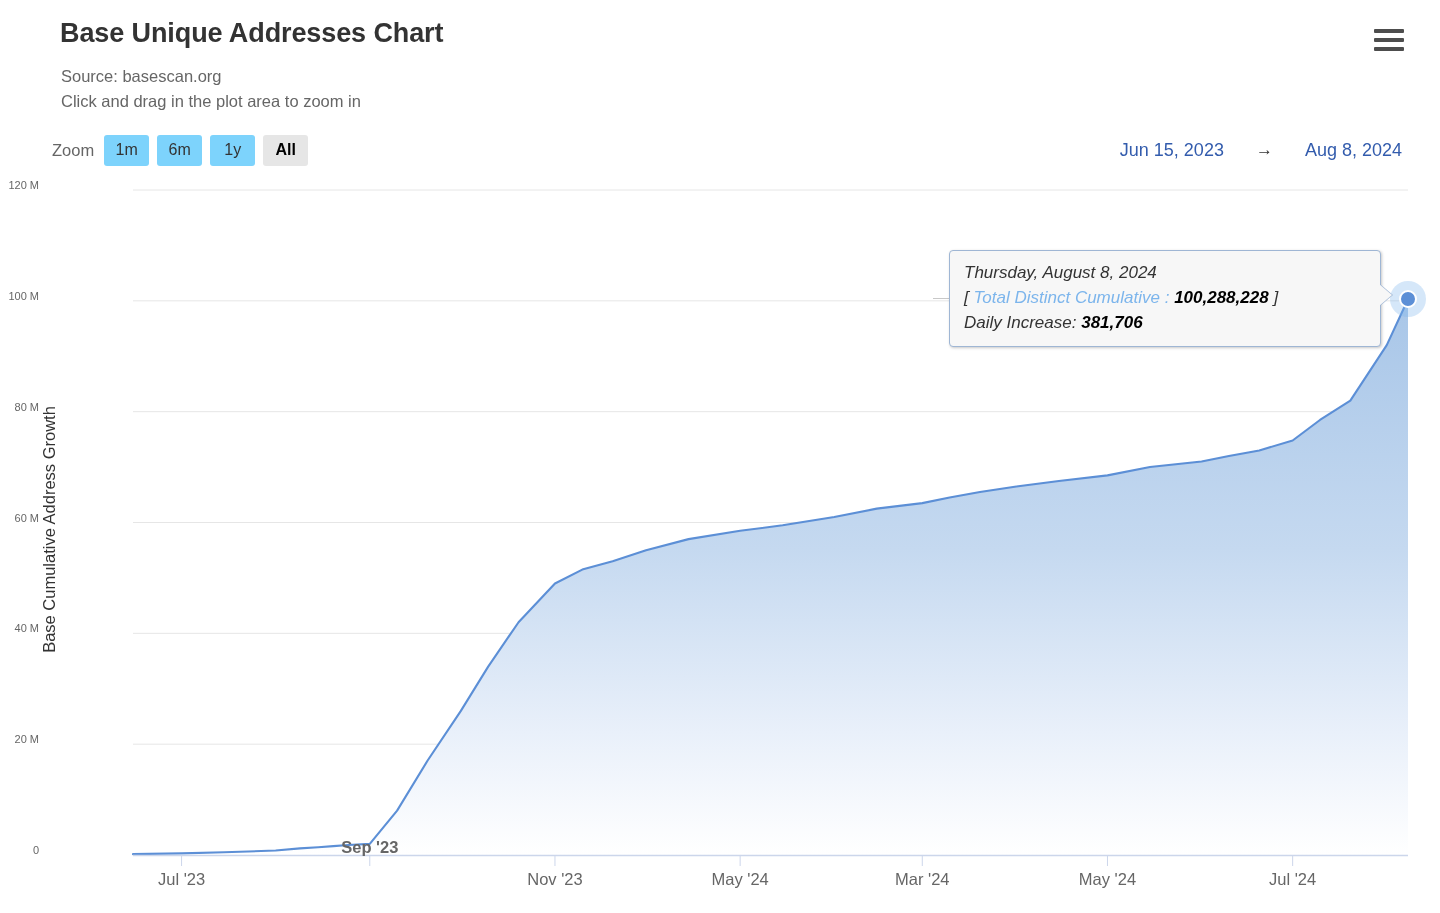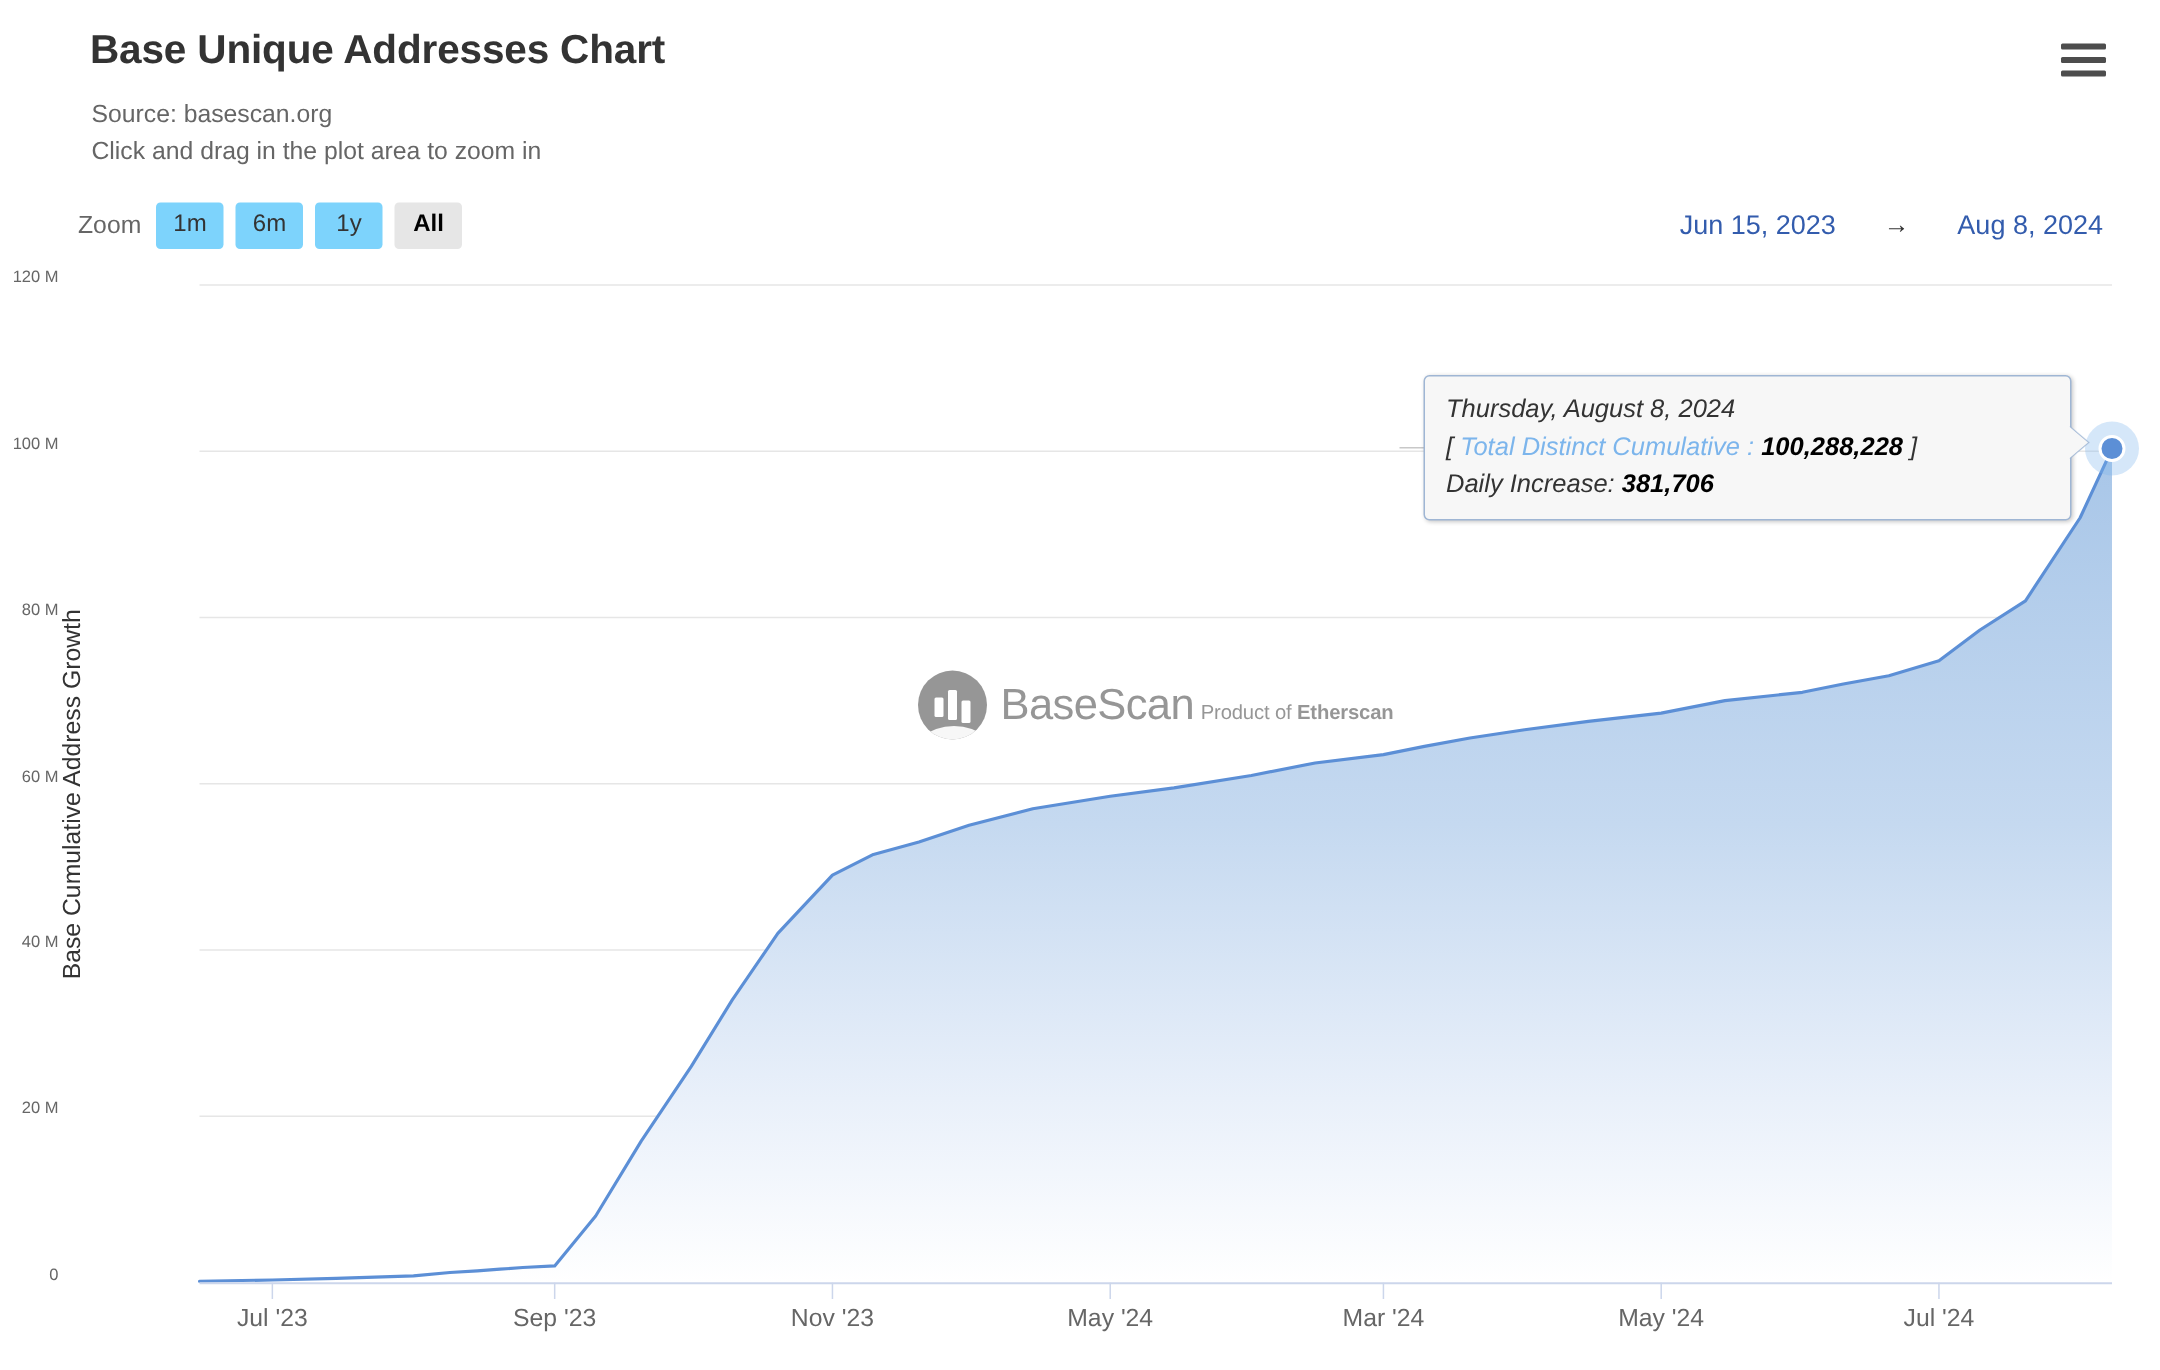--- a/index.html
+++ b/index.html
@@ -319,40 +319,28 @@
         <div class="y-tick-label" style="top: 844px;">0</div>
         <div class="y-tick-label" style="top: 733.167px;">20 M</div>
         <div class="y-tick-label" style="top: 622.333px;">40 M</div>
         <div class="y-tick-label" style="top: 511.5px;">60 M</div>
         <div class="y-tick-label" style="top: 400.667px;">80 M</div>
         <div class="y-tick-label" style="top: 289.833px;">100 M</div>
         <div class="y-tick-label" style="top: 179px;">120 M</div>
       </div>
     <div id="x-tick-labels">
         <div class="x-tick-label" style="left: 181.571px; top: 870px;">Jul '23</div>
-        <div class="x-tick-label" style="left: 369.786px; top: 870px;">Sep '23</div>
+        <div class="x-tick-label" style="left: 369.786px; top: 838px; font-weight: bold;">Sep '23</div>
         <div class="x-tick-label" style="left: 554.964px; top: 870px;">Nov '23</div>
         <div class="x-tick-label" style="left: 740.143px; top: 870px;">May '24</div>
         <div class="x-tick-label" style="left: 922.286px; top: 870px;">Mar '24</div>
         <div class="x-tick-label" style="left: 1107.46px; top: 870px;">May '24</div>
         <div class="x-tick-label" style="left: 1292.64px; top: 870px;">Jul '24</div>
       </div>
 
-    <div id="watermark">
-      <span class="logo">
-        <span class="b1"></span>
-        <span class="b2"></span>
-        <span class="b3"></span>
-        <span class="swoosh"></span>
-      </span>
-      <span class="wm-text">
-        <span class="wm-main">BaseScan</span>
-        <span class="wm-sub"><span>Product of </span><b>Etherscan</b></span>
-      </span>
-    </div>
 
     <div id="crosshair"></div>
 
     <div id="tooltip">
       <div>Thursday, August 8, 2024</div>
       <div><span class="tt-bracket">[</span> <span class="tt-series">Total Distinct Cumulative</span> <span class="tt-series">:</span> <b>100,288,228</b> <span class="tt-bracket">]</span></div>
       <div><span>Daily Increase:</span> <b>381,706</b></div>
     </div>
     <div id="tooltip-arrow"></div>
 

